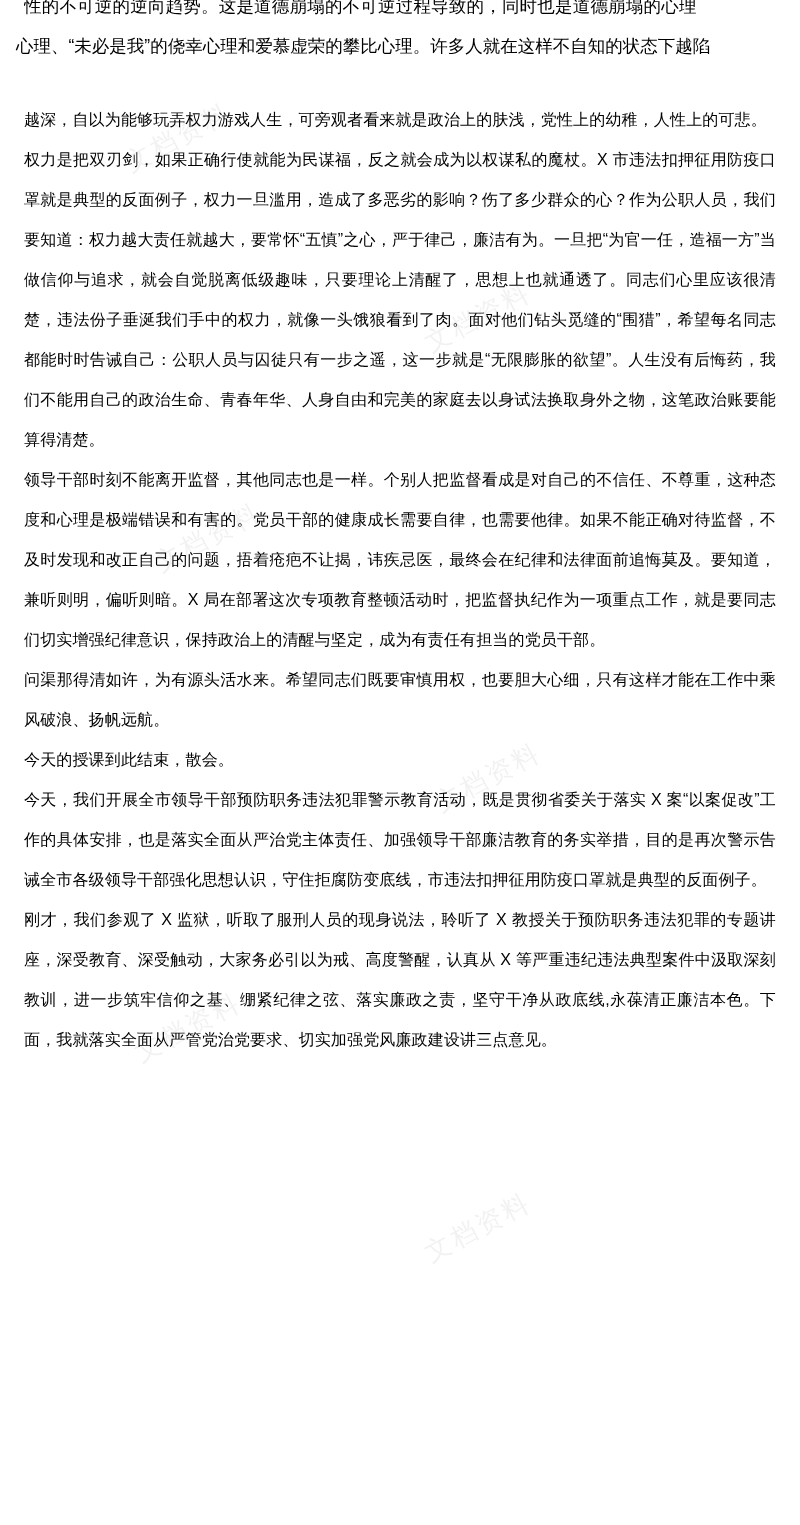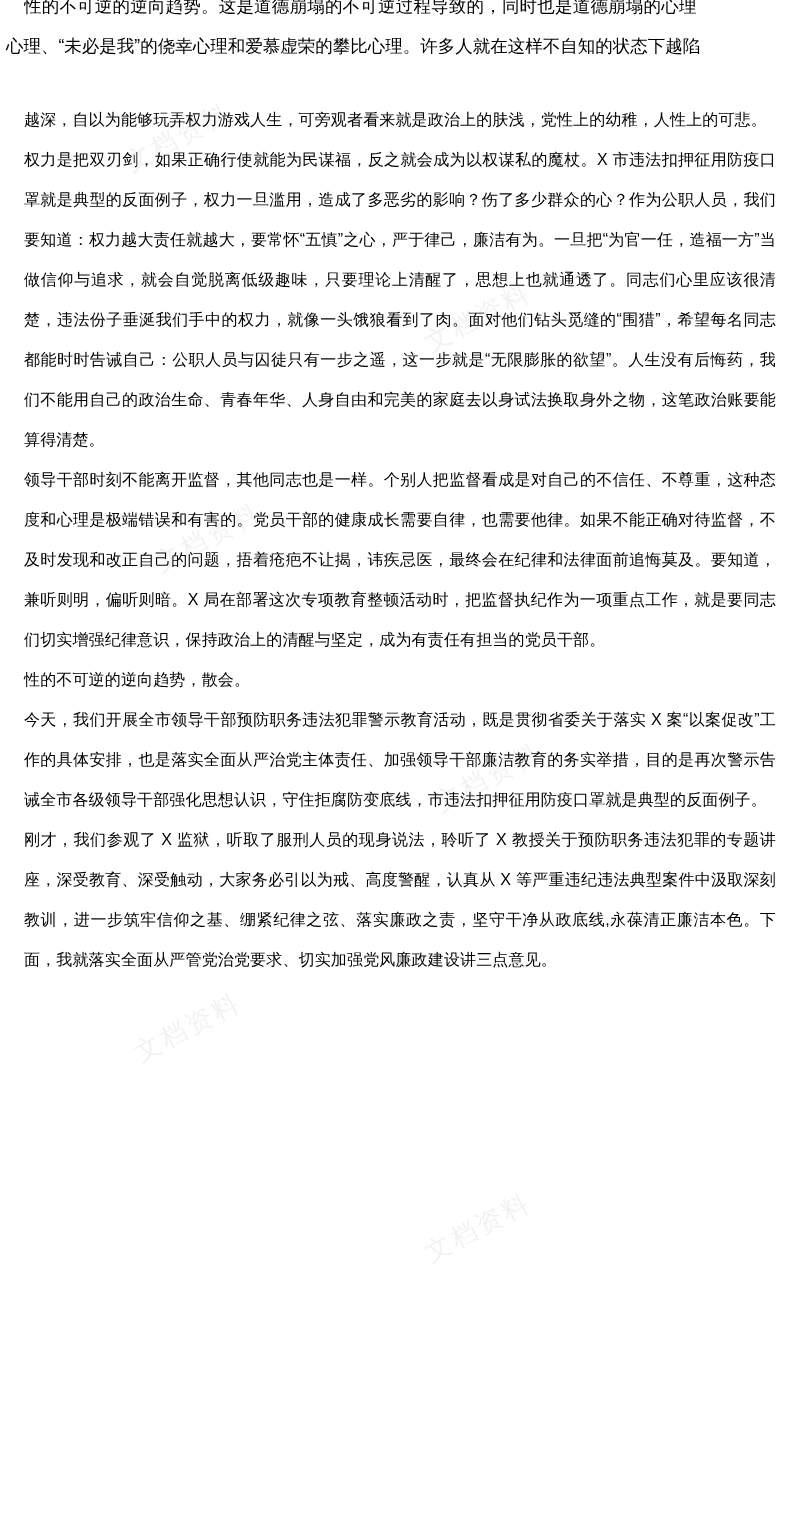--- a/index.html
+++ b/index.html
@@ -33,21 +33,21 @@
     left: 24px;
     right: 24px;
     font-size: 17.5px;
     line-height: 40px;
     color: #000;
     letter-spacing: 0.2px;
     white-space: nowrap;
     overflow: hidden;
   }
   .cut-top-2 {
-    padding: 0 6px;
+    padding: 0 16px;
     font-size: 17.5px;
     line-height: 40px;
     color: #000;
   }
   .gap {
     height: 34px;
   }
   .body-text {
     padding: 0 24px;
   }
@@ -94,19 +94,20 @@
   </div>
 
   <div class="cut-top-2">心理、“未必是我”的侥幸心理和爱慕虚荣的攀比心理。许多人就在这样不自知的状态下越陷</div>
 
   <div class="gap"></div>
 
   <div class="body-text">
     <p class="para">越深，自以为能够玩弄权力游戏人生，可旁观者看来就是政治上的肤浅，党性上的幼稚，人性上的可悲。</p>
     <p class="para">权力是把双刃剑，如果正确行使就能为民谋福，反之就会成为以权谋私的魔杖。X 市违法扣押征用防疫口罩就是典型的反面例子，权力一旦滥用，造成了多恶劣的影响？伤了多少群众的心？作为公职人员，我们要知道：权力越大责任就越大，要常怀“五慎”之心，严于律己，廉洁有为。一旦把“为官一任，造福一方”当做信仰与追求，就会自觉脱离低级趣味，只要理论上清醒了，思想上也就通透了。同志们心里应该很清楚，违法份子垂涎我们手中的权力，就像一头饿狼看到了肉。面对他们钻头觅缝的“围猎”，希望每名同志都能时时告诫自己：公职人员与囚徒只有一步之遥，这一步就是“无限膨胀的欲望”。人生没有后悔药，我们不能用自己的政治生命、青春年华、人身自由和完美的家庭去以身试法换取身外之物，这笔政治账要能算得清楚。</p>
     <p class="para">领导干部时刻不能离开监督，其他同志也是一样。个别人把监督看成是对自己的不信任、不尊重，这种态度和心理是极端错误和有害的。党员干部的健康成长需要自律，也需要他律。如果不能正确对待监督，不及时发现和改正自己的问题，捂着疮疤不让揭，讳疾忌医，最终会在纪律和法律面前追悔莫及。要知道，兼听则明，偏听则暗。X 局在部署这次专项教育整顿活动时，把监督执纪作为一项重点工作，就是要同志们切实增强纪律意识，保持政治上的清醒与坚定，成为有责任有担当的党员干部。</p>
-    <p class="para">性的不可逆的逆向趋势，散会。</p>
+    <p class="para">问渠那得清如许，为有源头活水来。希望同志们既要审慎用权，也要胆大心细，只有这样才能在工作中乘风破浪、扬帆远航。</p>
+    <p class="para">今天的授课到此结束，散会。</p>
     <p class="para">今天，我们开展全市领导干部预防职务违法犯罪警示教育活动，既是贯彻省委关于落实 X 案“以案促改”工作的具体安排，也是落实全面从严治党主体责任、加强领导干部廉洁教育的务实举措，目的是再次警示告诫全市各级领导干部强化思想认识，守住拒腐防变底线，市违法扣押征用防疫口罩就是典型的反面例子。</p>
     <p class="para">刚才，我们参观了 X 监狱，听取了服刑人员的现身说法，聆听了 X 教授关于预防职务违法犯罪的专题讲座，深受教育、深受触动，大家务必引以为戒、高度警醒，认真从 X 等严重违纪违法典型案件中汲取深刻教训，进一步筑牢信仰之基、绷紧纪律之弦、落实廉政之责，坚守干净从政底线,永葆清正廉洁本色。下面，我就落实全面从严管党治党要求、切实加强党风廉政建设讲三点意见。</p>
 
   </div>
 
 </div>
 
 </body></html>

